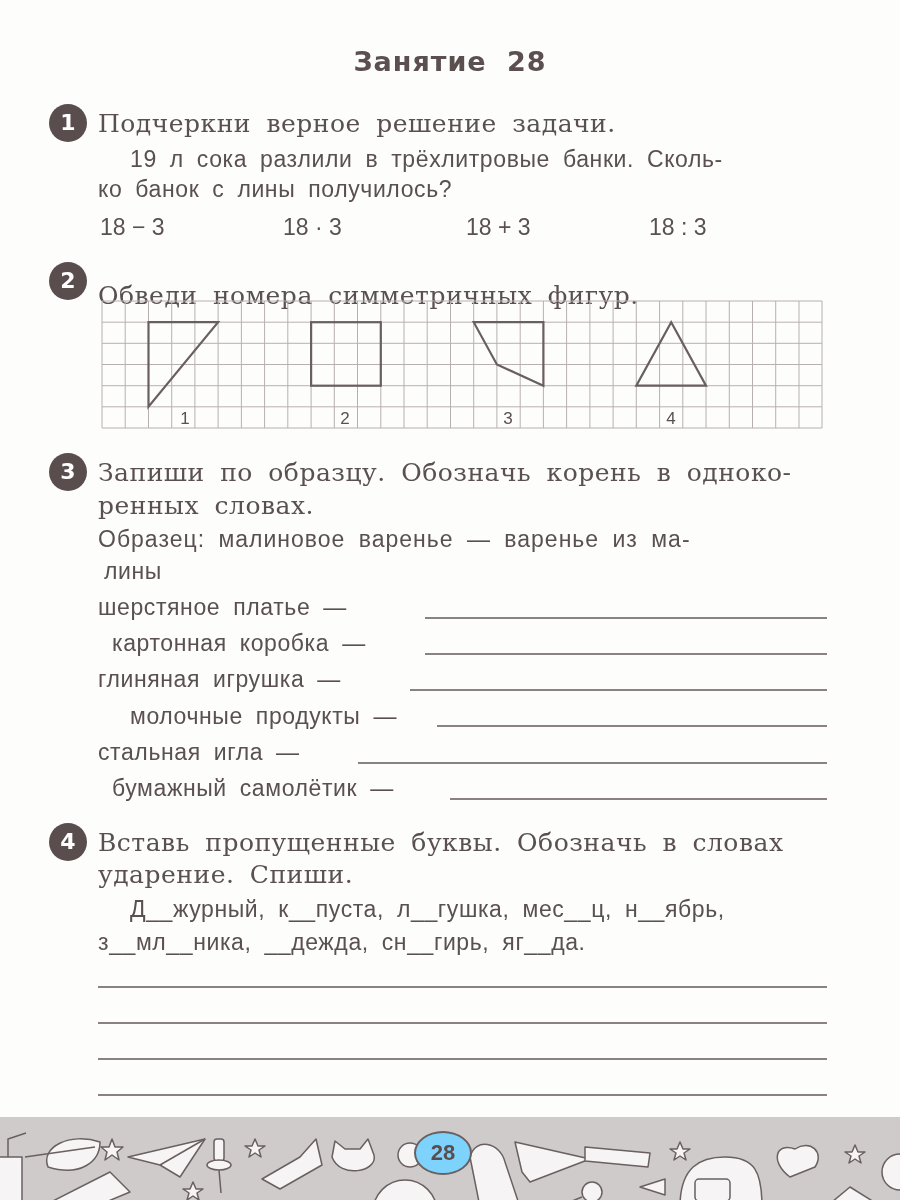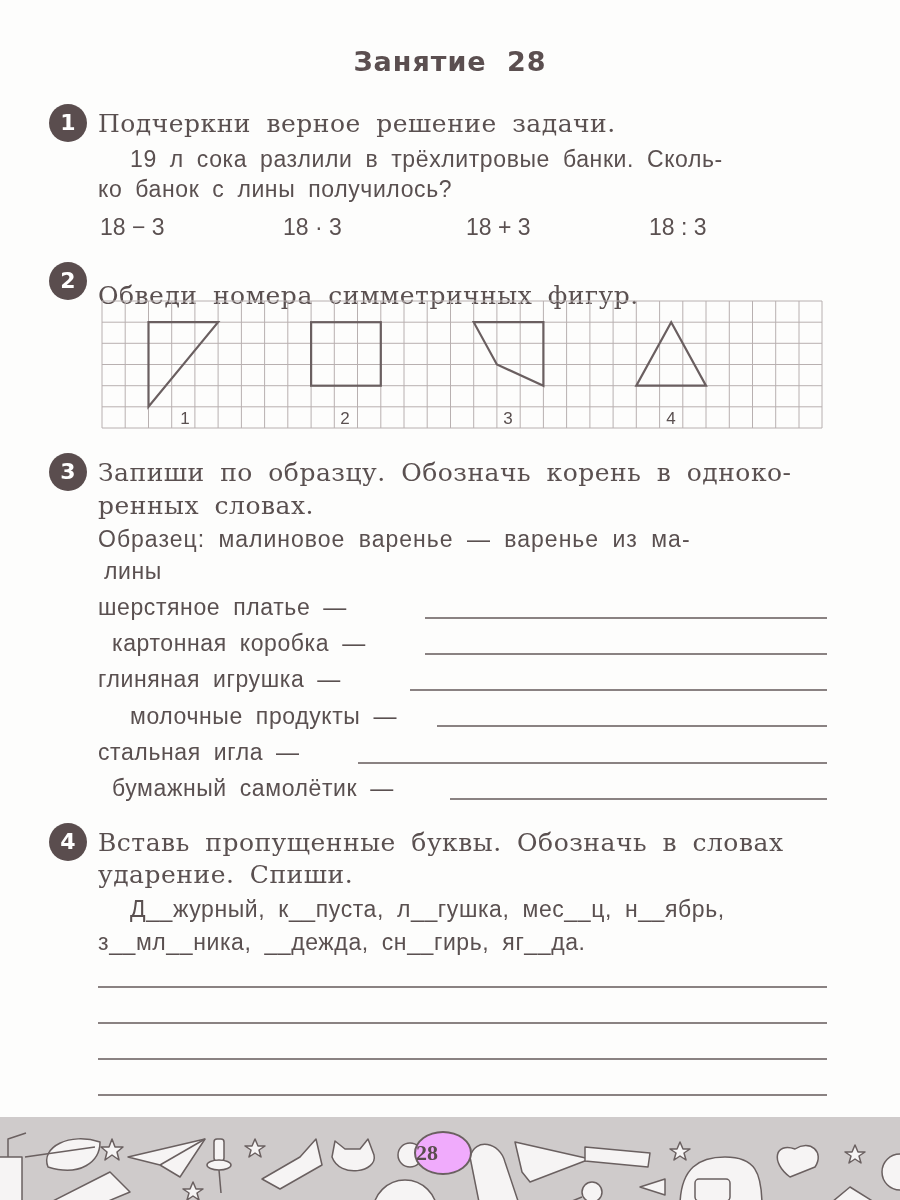--- a/index.html
+++ b/index.html
@@ -6,21 +6,21 @@
   html, body { width: 900px; height: 1200px; background: #fdfdfc; overflow: hidden; }
   body { position: relative; color: #5a5050; font-family: "DejaVu Sans", sans-serif; }
   .abs { position: absolute; }
   .title { top: 46px; left: 0; width: 900px; text-align: center; font-family: "DejaVu Sans", sans-serif; font-weight: bold; font-size: 27px; color: #5b4f50; letter-spacing: 1px; word-spacing: 10px; }
   .badge { width: 38px; height: 38px; border-radius: 50%; background: #5a4d4e; color: #fff; font-family: "DejaVu Sans", sans-serif; font-weight: bold; font-size: 22px; line-height: 38px; text-align: center; }
   .serif { font-family: "DejaVu Serif", serif; font-size: 25px; color: #5a5050; letter-spacing: 0.5px; word-spacing: 7px; white-space: nowrap; }
   .sans { font-family: "Liberation Sans", sans-serif; font-size: 23px; color: #5a5050; letter-spacing: 0.6px; word-spacing: 6px; white-space: nowrap; }
   .opt { font-family: "Liberation Sans", sans-serif; font-size: 23px; color: #5a5050; white-space: nowrap; }
   .line { height: 2px; background: #8a8282; }
   .footer { left: 0; top: 1117px; width: 900px; height: 83px; background: #cfcbcb; overflow: hidden; }
-  .pagenum { width: 58px; height: 44px; border-radius: 50%; background: #f0abfc; border: 2px solid #6a6060; font-family: Liberation Serif, serif; font-weight: bold; font-size: 22px; color: #5a4d4e; text-align: left; line-height: 40px; }
+  .pagenum { width: 58px; height: 44px; border-radius: 50%; background: #7dd3fc; border: 2px solid #6a6060; font-family: Liberation Sans, sans-serif; font-weight: bold; font-size: 22px; color: #5a4d4e; text-align: center; line-height: 40px; }
   svg text { font-family: "Liberation Sans", sans-serif; }
 </style>
 </head>
 <body>
 
 <div class="abs title">Занятие  28</div>
 
 <div class="abs badge" style="left:49px; top:104px;">1</div>
 <div class="abs serif" style="left:98px; top:109px;">Подчеркни верное решение задачи.</div>
 <div class="abs sans" style="left:130px; top:146px;">19 л сока разлили в трёхлитровые банки. Сколь-</div>

